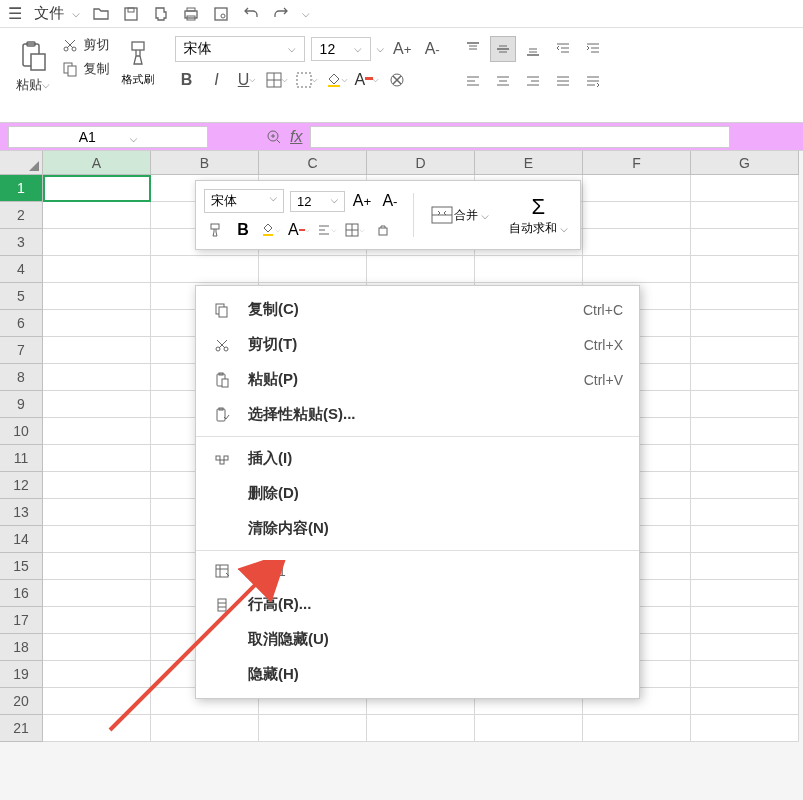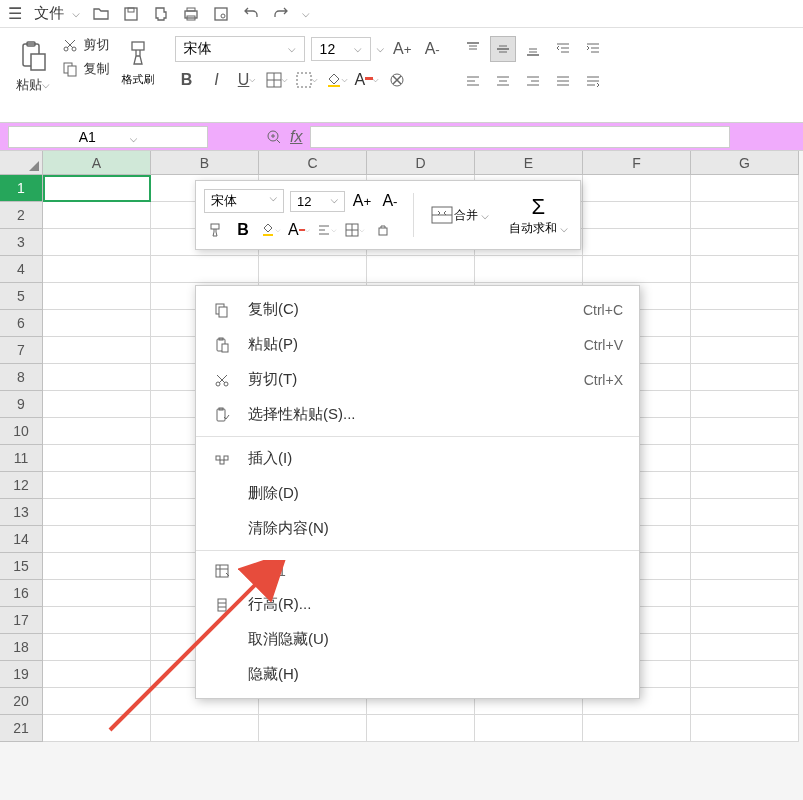--- a/index.html
+++ b/index.html
@@ -32,21 +32,21 @@
 .mini-toolbar{position:absolute;top:180px;left:195px;background:#fff;border:1px solid #ccc;box-shadow:2px 2px 8px rgba(0,0,0,0.2);padding:8px;display:flex;gap:12px;align-items:center;z-index:10;}
 .mini-row{display:flex;flex-direction:column;gap:6px;}
 .mini-line{display:flex;gap:6px;align-items:center;}
 .mini-select{border:1px solid #ccc;padding:2px 6px;font-size:13px;min-width:80px;display:flex;justify-content:space-between;}
 .mini-btn{width:22px;height:22px;display:flex;align-items:center;justify-content:center;}
 .mini-merge{display:flex;flex-direction:row;align-items:center;font-size:12px;padding:4px;}
 .mini-sum{display:flex;flex-direction:column;align-items:center;font-size:12px;padding:4px;}
 .context-menu{position:absolute;top:285px;left:195px;background:#fff;border:1px solid #ccc;box-shadow:2px 2px 10px rgba(0,0,0,0.25);width:445px;z-index:10;padding:6px 0;}
 .ctx-item{display:flex;align-items:center;padding:8px 16px;font-size:15px;color:#333;gap:16px;}
 .ctx-icon{width:20px;display:flex;justify-content:center;color:#666;}
-.ctx-label{flex:1;}
+.ctx-label{flex:1;font-weight:bold;}
 .ctx-shortcut{color:#666;font-size:14px;}
 .ctx-sep{height:1px;background:#e0e0e0;margin:4px 0;}
 .sheet-area{display:flex;position:relative;}
 .row-headers{display:flex;flex-direction:column;border-right:1px solid #c0c0c0;}
 .corner{width:42px;height:24px;background:#e8e8e8;border-bottom:1px solid #c0c0c0;position:relative;}
 .corner::after{content:"";position:absolute;right:3px;bottom:3px;width:0;height:0;border-left:10px solid transparent;border-bottom:10px solid #888;}
 .row-h{width:42px;height:27px;background:#e8e8e8;border-bottom:1px solid #c0c0c0;display:flex;align-items:center;justify-content:center;font-size:14px;color:#555;}
 .row-h.selected{background:#26a65b;color:#fff;}
 .col-headers{display:flex;}
 .col-h{width:108px;height:24px;background:#e8e8e8;border-right:1px solid #c0c0c0;border-bottom:1px solid #c0c0c0;display:flex;align-items:center;justify-content:center;font-size:14px;color:#555;}
@@ -623,38 +623,38 @@
           <rect x="2" y="2" width="8" height="10" fill="none" stroke="#666"></rect>
           <rect x="5" y="5" width="8" height="10" fill="#fff" stroke="#666"></rect>
         </svg>
       </span>
       <span class="ctx-label">复制(C)</span>
       <span class="ctx-shortcut">Ctrl+C</span>
     </div>
     <div class="ctx-item">
       <span class="ctx-icon">
         <svg width="16" height="16" viewBox="0 0 16 16">
+          <circle cx="4" cy="12" r="2" fill="none" stroke="#666"></circle>
+          <circle cx="12" cy="12" r="2" fill="none" stroke="#666"></circle>
+          <path d="M5 11L13 3M11 11L3 3" stroke="#666"></path>
+        </svg>
+      </span>
+      <span class="ctx-label">剪切(T)</span>
+      <span class="ctx-shortcut">Ctrl+X</span>
+    </div>
+    <div class="ctx-item">
+      <span class="ctx-icon">
+        <svg width="16" height="16" viewBox="0 0 16 16">
           <rect x="3" y="2" width="8" height="12" rx="1" fill="none" stroke="#666"></rect>
           <rect x="5" y="1" width="4" height="2" fill="none" stroke="#666"></rect>
           <rect x="8" y="7" width="6" height="8" fill="#fff" stroke="#666"></rect>
         </svg>
       </span>
       <span class="ctx-label">粘贴(P)</span>
       <span class="ctx-shortcut">Ctrl+V</span>
-    </div>
-    <div class="ctx-item">
-      <span class="ctx-icon">
-        <svg width="16" height="16" viewBox="0 0 16 16">
-          <circle cx="4" cy="12" r="2" fill="none" stroke="#666"></circle>
-          <circle cx="12" cy="12" r="2" fill="none" stroke="#666"></circle>
-          <path d="M5 11L13 3M11 11L3 3" stroke="#666"></path>
-        </svg>
-      </span>
-      <span class="ctx-label">剪切(T)</span>
-      <span class="ctx-shortcut">Ctrl+X</span>
     </div>
     <div class="ctx-item">
       <span class="ctx-icon">
         <svg width="16" height="16" viewBox="0 0 16 16">
           <rect x="3" y="2" width="8" height="12" rx="1" fill="none" stroke="#666"></rect>
           <rect x="5" y="1" width="4" height="2" fill="none" stroke="#666"></rect>
           <path d="M10 10l2 2 3-4" fill="none" stroke="#666"></path>
         </svg>
       </span>
       <span class="ctx-label">选择性粘贴(S)...</span>

